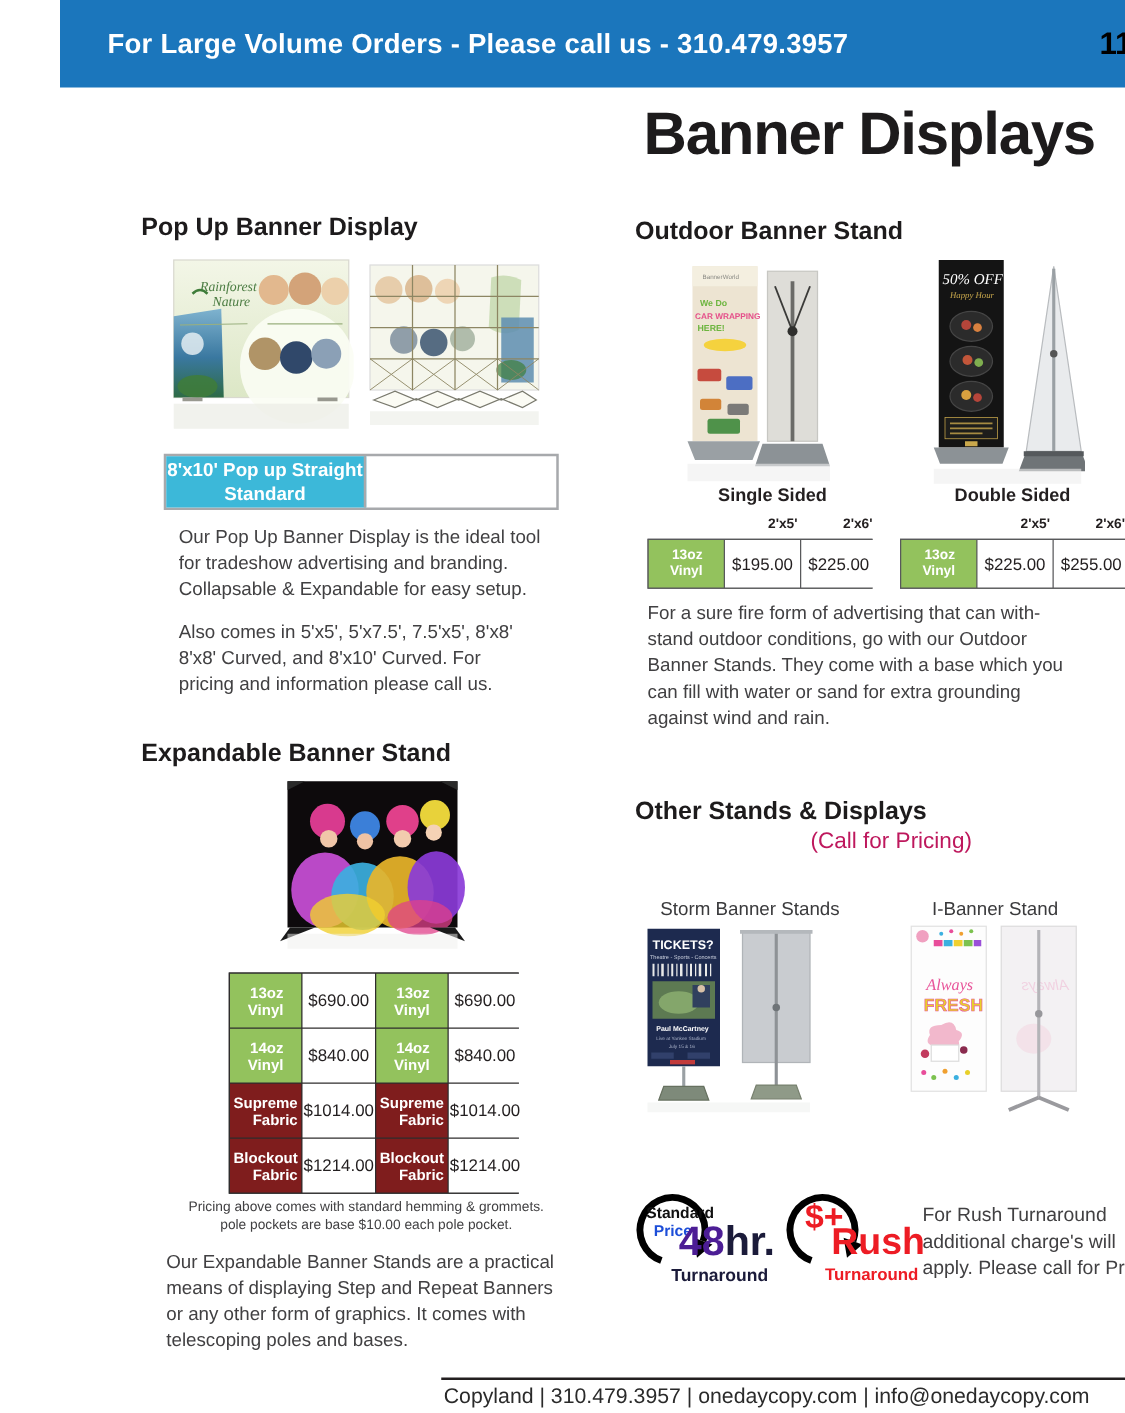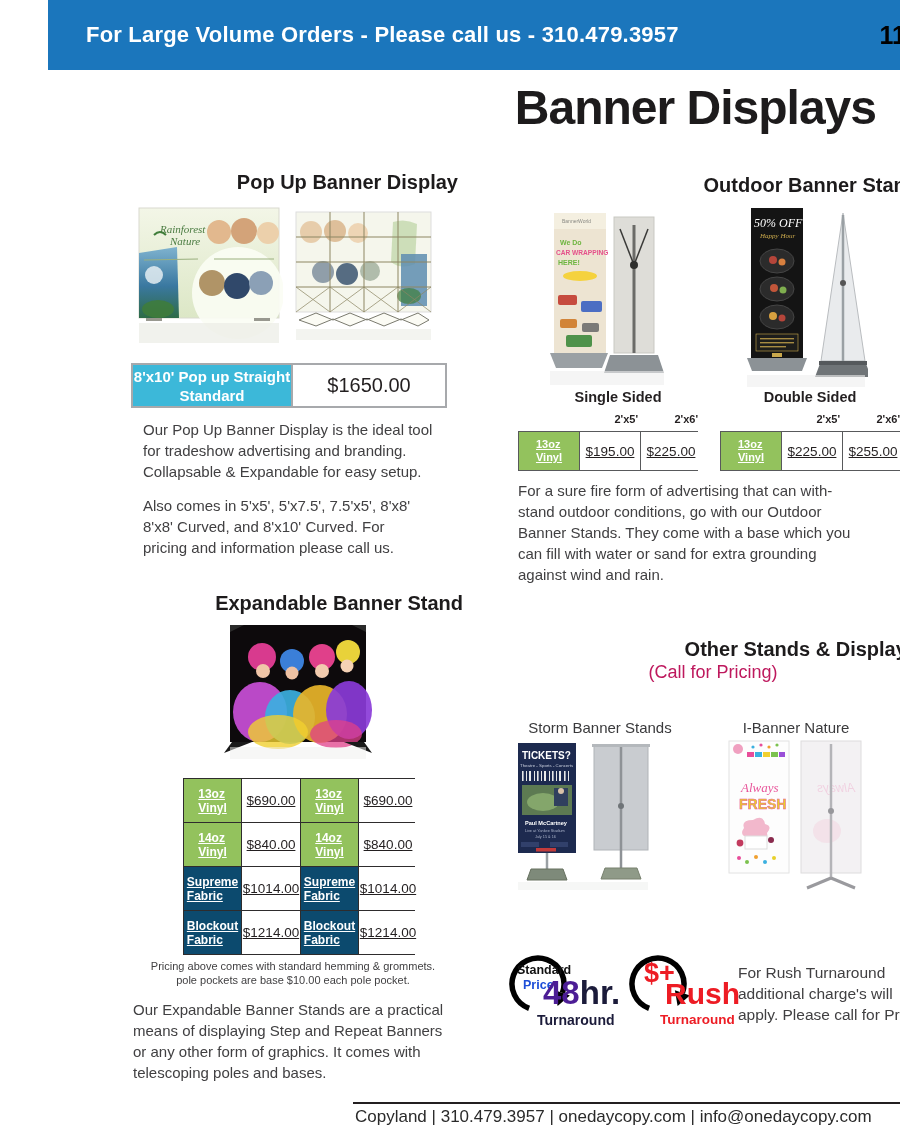--- a/index.html
+++ b/index.html
@@ -13,21 +13,21 @@
   
   #topbar{top:0;left:0;width:900px;height:70px;background:#1b76bc;}
   #topbar .msg{position:absolute;left:38px;top:0;line-height:70px;
     color:#ffffff;font-size:22px;font-weight:bold;letter-spacing:.2px;}
   #topbar .pagenum{position:absolute;right:42px;top:0;line-height:70px;
     color:#000000;font-size:25px;font-weight:bold;}
   #page-title{top:80px;right:24px;font-size:48px;font-weight:bold;
     letter-spacing:-1px;color:#1d1b1c;}
 
   
-  .sec-h{font-size:20px;font-weight:bold;text-align:right;color:#1d1b1c;}
+  .sec-h{font-size:20px;font-weight:bold;text-align:left;color:#1d1b1c;}
   #popup-heading{top:171px;left:65px;width:345px;}
   #outdoor-heading{top:174px;left:460px;width:410px;}
   #expandable-heading{top:592px;left:65px;width:350px;}
   #other-heading{top:638px;left:460px;width:410px;}
   #other-sub{top:662px;left:460px;width:410px;text-align:center;font-size:18px;color:#be185d;}
 
   
   .para{font-size:15px;line-height:21px;color:#414042;}
   #popup-para1{top:419px;left:95px;width:320px;}
   #popup-para2{top:495px;left:95px;width:320px;}
@@ -42,24 +42,24 @@
     text-align:center;border-right:2px solid #a7a9ac;}
   #popup-table .prc{flex:1;display:flex;align-items:center;justify-content:center;
     font-size:20px;color:#231f20;}
 
   
   #expandable-size-labels{top:791px;left:135px;width:230px;display:flex;}
   #expandable-size-labels span{width:50%;text-align:center;font-size:17px;font-weight:bold;}
   #expandable-table{top:778px;left:135px;width:230px;
     display:grid;grid-template-columns:57px 58px 57px 58px;grid-auto-rows:43px;
     border:1px solid #2e2c2d;background:#2e2c2d;grid-gap:1px;}
-  .cell{display:flex;align-items:center;justify-content:center;text-align:left;background:#fff;text-decoration:underline;}
+  .cell{display:flex;align-items:center;justify-content:center;text-align:right;background:#fff;}
   .cell.mat{font-weight:bold;font-size:12px;line-height:14px;color:#ffffff;}
   .cell.green{background:#93c25d;}
-  .cell.red{background:#0c4a6e;}
+  .cell.red{background:#7f1d1d;}
   .cell.price{font-size:13.5px;color:#231f20;}
   #expandable-fineprint{top:959px;left:85px;width:320px;text-align:center;
     font-size:11px;line-height:14px;color:#414042;}
 
   
   .ot-title{font-size:14.5px;font-weight:bold;text-align:center;width:180px;}
   #outdoor-title1{top:389px;left:480px;}
   #outdoor-title2{top:389px;left:672px;}
   .outdoor-table{width:180px;}
   #outdoor-table1{top:413px;left:470px;}
@@ -184,21 +184,20 @@
         <line x1="140" y1="79" x2="107" y2="104"></line>
     </g>
     <path d="M8,112 L25,105 L42,112 L59,105 L76,112 L93,105 L110,112 L127,105 L138,112 L127,118 L110,111 L93,118 L76,111 L59,118 L42,111 L25,118 Z" fill="#fbfbf4" stroke="#7a7a6e" stroke-width="1"></path>
     <rect x="5" y="121" width="135" height="11" fill="#ebede6" opacity=".6"></rect>
   </svg>
 </div>
 
 <div class="abs" id="popup-table">
   <div class="lbl pre">8'x10' Pop up Straight
 Standard</div>
-  <div class="prc">$1650.00</div>
 </div>
 
 <div class="abs para pre" id="popup-para1">Our Pop Up Banner Display is the ideal tool
 for tradeshow advertising and branding.
 Collapsable &amp; Expandable for easy setup.</div>
 <div class="abs para pre" id="popup-para2">Also comes in 5'x5', 5'x7.5', 7.5'x5', 8'x8'
 8'x8' Curved, and 8'x10' Curved. For
 pricing and information please call us.</div>
 
 <div class="abs sec-h" id="expandable-heading">Expandable Banner Stand</div>
@@ -364,21 +363,21 @@
 <div class="abs para pre" id="outdoor-para">For a sure fire form of advertising that can with-
 stand outdoor conditions, go with our Outdoor
 Banner Stands. They come with a base which you
 can fill with water or sand for extra grounding
 against wind and rain.</div>
 
 <div class="abs sec-h" id="other-heading">Other Stands &amp; Displays</div>
 <div class="abs" id="other-sub">(Call for Pricing)</div>
 
 <div class="abs item-label" id="other-label1">Storm Banner Stands</div>
-<div class="abs item-label" id="other-label2">I-Banner Nature</div>
+<div class="abs item-label" id="other-label2">I-Banner Stand</div>
 
 <div class="abs imgwrap" id="storm-img">
   <svg width="158" height="152" viewBox="0 0 158 152">
     <rect x="8" y="5" width="58" height="110" fill="#1d2a4f"></rect>
     <text x="12" y="21" font-size="10" font-weight="bold" fill="#ffffff">TICKETS?</text>
     <text x="10" y="29" font-size="4.4" fill="#c9cfdd">Theatre - Sports - Concerts</text>
     <g fill="#e8e8e8">
       <rect x="12" y="33" width="1.6" height="10"></rect>
         <rect x="16" y="33" width="1" height="10"></rect>
         <rect x="19" y="33" width="2" height="10"></rect>

